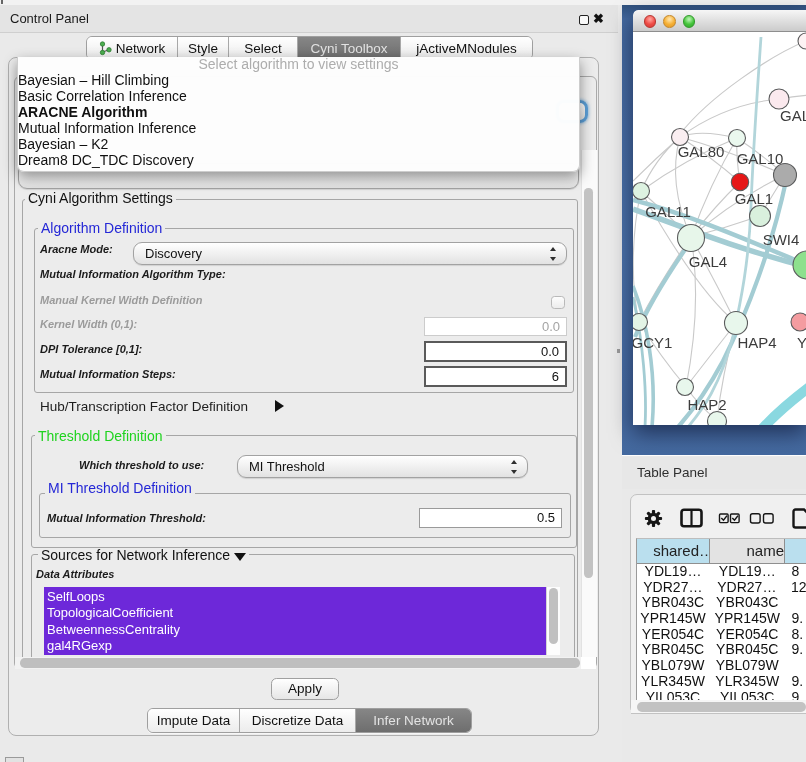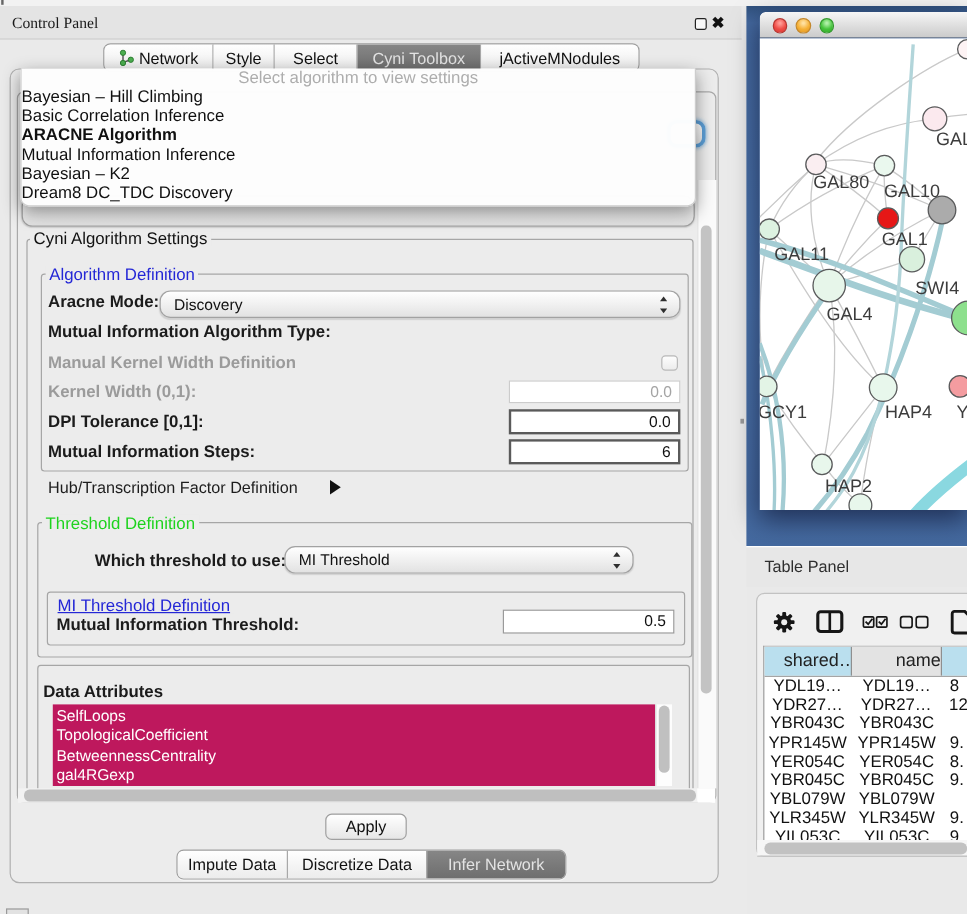--- a/index.html
+++ b/index.html
@@ -1,19 +1,19 @@
 <!DOCTYPE html>
 <html><head>
 <meta charset="utf-8">
 <style>
 html,body{margin:0;padding:0;}
 body{width:806px;height:762px;position:relative;background:#eaeaea;overflow:hidden;
  font-family:"Liberation Sans",sans-serif;-webkit-font-smoothing:antialiased;}
 .abs{position:absolute;}
-.lbl{position:absolute;font-size:14px;font-weight:bold;color:#1b1b1b;white-space:nowrap;}
+.lbl{position:absolute;font-size:11px;font-weight:bold;color:#1b1b1b;white-space:nowrap;font-style:italic;}
 .dis{color:#9b9b9b;}
 .combo{position:absolute;border:1px solid #a2a2a2;border-radius:9px;
  background:linear-gradient(#ffffff,#f2f2f2 45%,#e2e2e2);box-shadow:0 1px 1px rgba(0,0,0,.12);}
 .combo .ct{position:absolute;left:11px;top:0;font-size:13px;color:#111;line-height:21px;}
 .chev{position:absolute;right:9px;top:50%;width:8px;height:14px;margin-top:-7px;}
 .chev:before{content:"";position:absolute;left:1px;top:0;border:3px solid transparent;border-bottom:4px solid #2e2e2e;border-top-width:0;}
 .chev:after{content:"";position:absolute;left:1px;bottom:0;border:3px solid transparent;border-top:4px solid #2e2e2e;border-bottom-width:0;}
 .tf{position:absolute;background:#fff;font-size:13px;color:#111;text-align:right;padding-right:6px;box-sizing:border-box;}
 .fs{position:absolute;border:1px solid #a6a6a6;border-radius:3px;}
 .leg{position:absolute;font-size:14px;background:#ececec;padding:0 3px;white-space:nowrap;line-height:14px;}
@@ -22,21 +22,21 @@
 .tabseg.dark{background:linear-gradient(#868686,#6e6e6e);color:#e3e3e3;}
 .tabbar{position:absolute;display:flex;border:1px solid #9f9f9f;border-radius:6px;overflow:hidden;
  box-shadow:0 1px 0 rgba(255,255,255,.6);}
 </style>
 </head>
 <body>
 
 <div class="abs" style="left:0;top:0;width:806px;height:5px;background:#f2f2f2;"></div>
 <div class="abs" style="left:1px;top:0;width:2px;height:4px;background:#666;"></div>
 <div class="abs" style="left:0;top:5px;width:618px;height:28px;background:#e4e4e4;border-bottom:1px solid #cfcfcf;box-sizing:border-box;"></div>
-<div class="abs" style="left:10px;top:5px;height:16px;line-height:27px;font-size:13px;color:#1a1a1a;font-family:Liberation Serif, serif;">Control Panel</div>
+<div class="abs" style="left:10px;top:5px;height:16px;line-height:27px;font-size:13px;color:#1a1a1a;">Control Panel</div>
 <div class="abs" style="left:579px;top:14.5px;width:8px;height:8px;border:1.6px solid #222;border-radius:2px;background:#f8f8f8;"></div>
 <div class="abs" style="left:593px;top:11px;font-size:13px;font-weight:bold;color:#111;">✖</div>
 
 <div class="abs" style="left:8px;top:57px;width:591px;height:679px;background:#ececec;border:1px solid #b0b0b0;border-radius:8px;box-sizing:border-box;"></div>
 
 <div class="tabbar" style="left:86px;top:36px;width:445px;height:22px;">
  <div class="tabseg" style="width:91px;">
   <svg width="13" height="15" viewBox="0 0 13 15" style="margin-right:4px;">
    <path d="M3.5 3.5 L3.5 11 M3.5 11 L9.5 9" stroke="#555" stroke-width="1.2" fill="none"></path>
    <circle cx="3.5" cy="3" r="2.2" fill="#4caf50" stroke="#2e7d32" stroke-width=".8"></circle>
@@ -91,28 +91,29 @@
  <div class="fs" style="left:17px;top:359px;width:544px;height:111px;"></div>
  <div class="leg" style="left:21px;top:353px;color:#1ed31e;">Threshold Definition</div>
 
  <div class="lbl" style="left:65px;top:383px;">Which threshold to use:</div>
  <div class="combo" style="left:223px;top:379px;width:289px;height:21px;">
         <span class="ct">MI Threshold</span>
         <span class="chev"></span>
       </div>
 
  <div class="fs" style="left:25px;top:417px;width:530px;height:43px;"></div>
- <div class="leg" style="left:31px;top:421px;color:#2427d6;text-decoration:underline;">MI Threshold Definition</div>
+ <div class="leg" style="left:31px;top:405px;color:#2427d6;">MI Threshold Definition</div>
  <div class="lbl" style="left:33px;top:436px;">Mutual Information Threshold:</div>
  <div class="tf" style="left:405px;top:432px;width:143px;height:20px;border:1px solid #9a9a9a;line-height:18px;">0.5</div>
 
  <div class="fs" style="left:17px;top:478px;width:542px;height:210px;"></div>
+ <div class="leg" style="left:24px;top:472px;color:#111;">Sources for Network Inference <span style="display:inline-block;width:0;height:0;border:6px solid transparent;border-top:8px solid #111;vertical-align:-7px;"></span></div>
  <div class="lbl" style="left:22px;top:492px;">Data Attributes</div>
 
- <div class="abs" style="left:30px;top:511px;width:502px;height:68px;background:#be185d;color:#fff;font-size:13px;line-height:16.4px;padding-top:2px;box-sizing:border-box;">
+ <div class="abs" style="left:30px;top:511px;width:502px;height:68px;background:#6d28d9;color:#fff;font-size:13px;line-height:16.4px;padding-top:2px;box-sizing:border-box;">
   <div style="padding-left:3px;">SelfLoops</div>
   <div style="padding-left:3px;">TopologicalCoefficient</div>
   <div style="padding-left:3px;">BetweennessCentrality</div>
   <div style="padding-left:3px;">gal4RGexp</div>
  </div>
  <div class="abs" style="left:532px;top:511px;width:14px;height:68px;background:#fdfdfd;border-left:1px solid #d5d5d5;box-sizing:border-box;"></div>
  <div class="abs" style="left:534.5px;top:512px;width:9px;height:56px;border-radius:4.5px;background:#c0c0c0;"></div>
 </div>
 </div>
 

